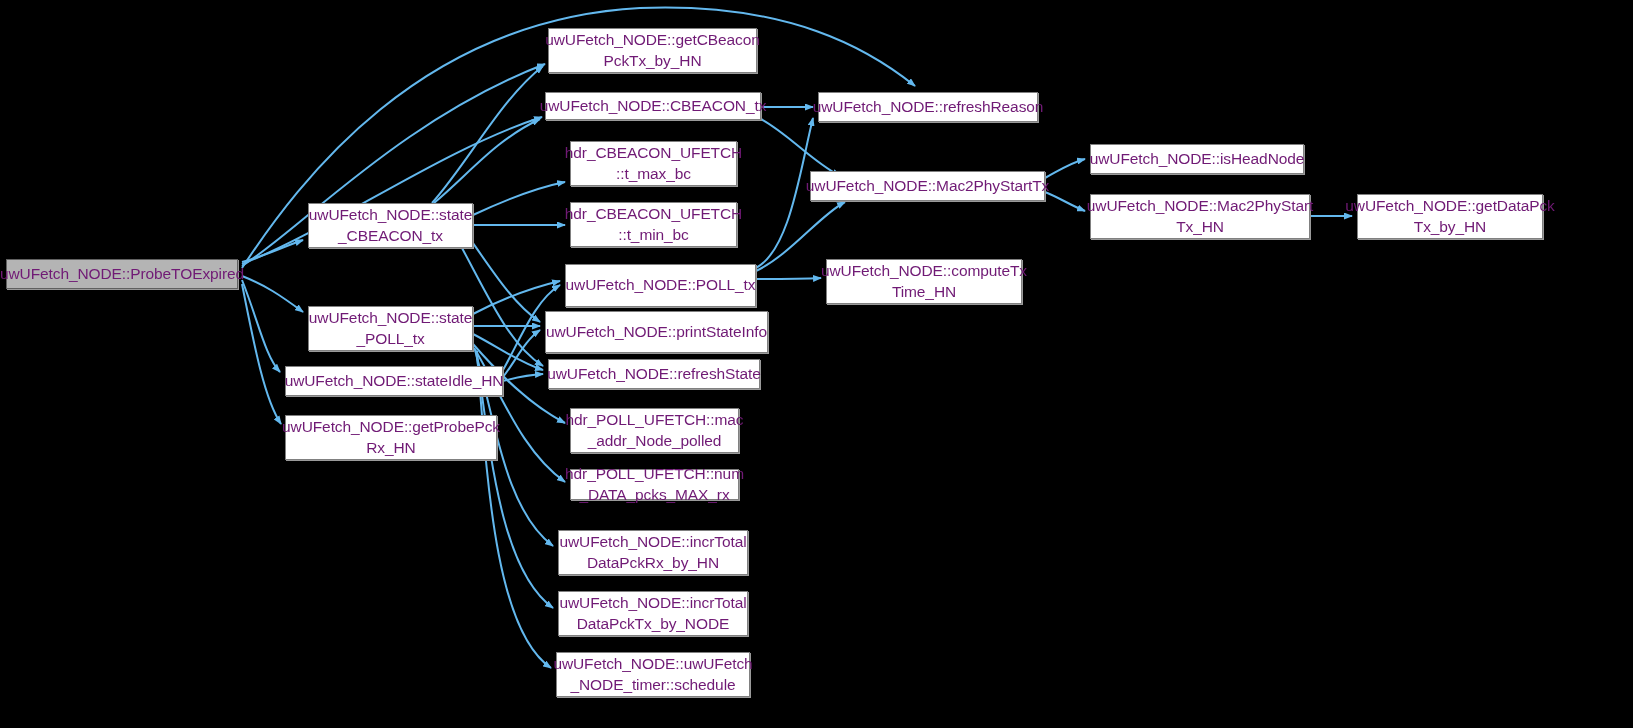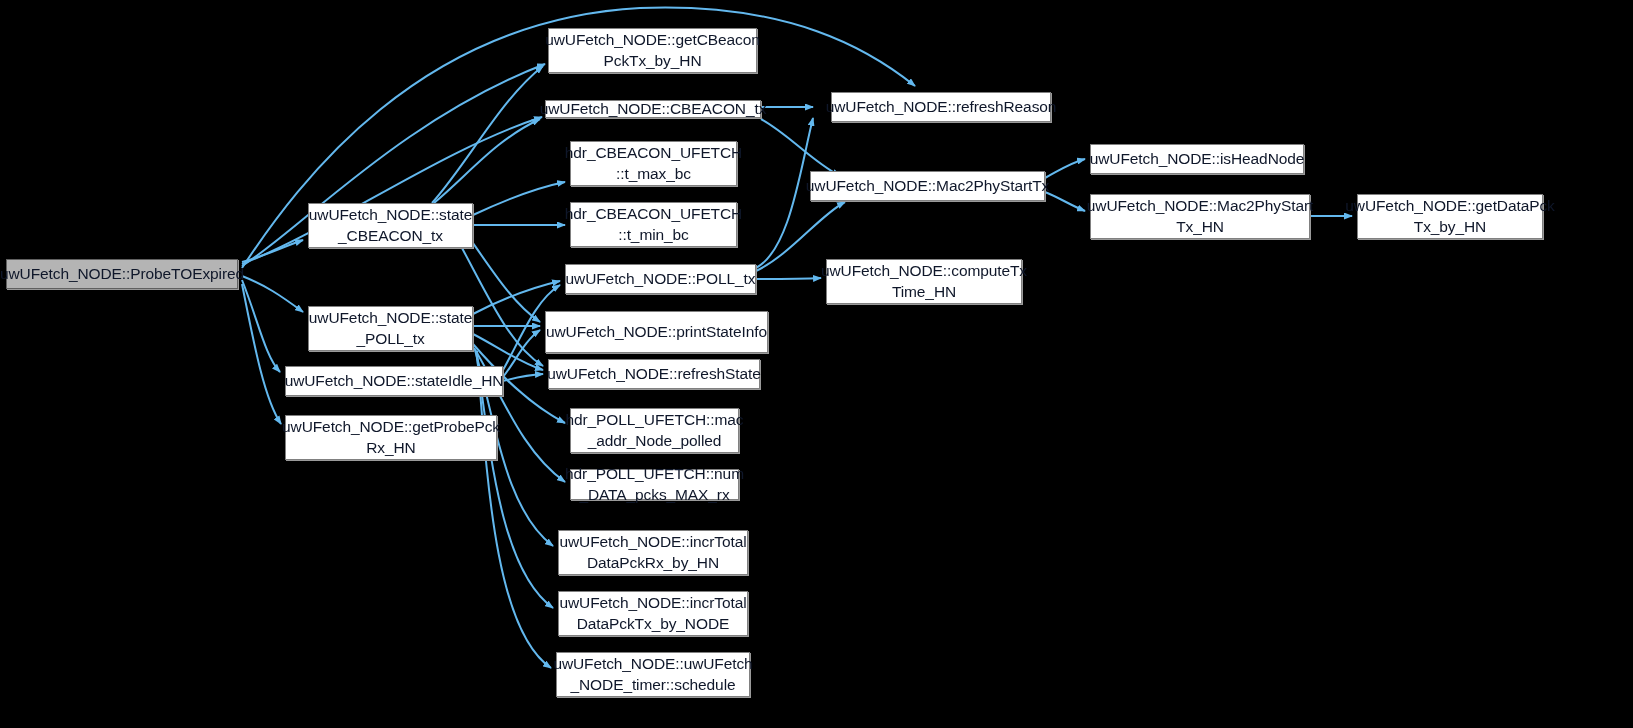--- a/index.html
+++ b/index.html
@@ -25,21 +25,21 @@
   }
   .node {
     position: absolute;
     box-sizing: border-box;
     display: flex;
     align-items: center;
     justify-content: center;
     text-align: center;
     background: #ffffff;
     border: 1px solid #808080;
-    color: #0f172a;
+    color: #701a75;
     font-size: 15.5px;
     line-height: 1.34;
     letter-spacing: -0.1px;
     white-space: pre-line;
     box-shadow: 1px 1px 0 0 #9a9a9a;
     z-index: 5;
   }
   .node.root {
     background: #b4b4b4;
     border: 1px solid #606060;
@@ -87,46 +87,46 @@
         <path d="M 756,271 C 790,255 820,215 845,202" fill="none" stroke="#63b8ee" stroke-width="2" marker-end="url(#arrow)"></path>
         <path d="M 1045,178 C 1060,170 1070,163 1085,159" fill="none" stroke="#63b8ee" stroke-width="2" marker-end="url(#arrow)"></path>
         <path d="M 1045,192 C 1060,198 1070,205 1085,211" fill="none" stroke="#63b8ee" stroke-width="2" marker-end="url(#arrow)"></path>
         <path d="M 1310,216 C 1325,216 1340,216 1352,216" fill="none" stroke="#63b8ee" stroke-width="2" marker-end="url(#arrow)"></path>
       </g>
   </svg>
   <div id="node-group">
       <div class="node root" style="left: 6px; top: 259px; width: 232px; height: 30px;">uwUFetch_NODE::ProbeTOExpired</div>
       <div class="node" style="left: 548px; top: 28px; width: 209px; height: 45px;">uwUFetch_NODE::getCBeacon
 PckTx_by_HN</div>
-      <div class="node" style="left: 545px; top: 92px; width: 216px; height: 18px; margin-top: 8px;">uwUFetch_NODE::CBEACON_tx</div>
+      <div class="node" style="left: 545px; top: 92px; width: 216px; height: 28px;">uwUFetch_NODE::CBEACON_tx</div>
       <div class="node" style="left: 570px; top: 141px; width: 167px; height: 45px;">hdr_CBEACON_UFETCH
 ::t_max_bc</div>
       <div class="node" style="left: 570px; top: 202px; width: 167px; height: 45px;">hdr_CBEACON_UFETCH
 ::t_min_bc</div>
       <div class="node" style="left: 308px; top: 203px; width: 165px; height: 45px;">uwUFetch_NODE::state
 _CBEACON_tx</div>
       <div class="node" style="left: 308px; top: 306px; width: 165px; height: 45px;">uwUFetch_NODE::state
 _POLL_tx</div>
       <div class="node" style="left: 285px; top: 366px; width: 218px; height: 30px;">uwUFetch_NODE::stateIdle_HN</div>
       <div class="node" style="left: 285px; top: 415px; width: 212px; height: 45px;">uwUFetch_NODE::getProbePck
 Rx_HN</div>
-      <div class="node" style="left: 565px; top: 264px; width: 191px; height: 30px;">uwUFetch_NODE::POLL_tx</div>
+      <div class="node" style="left: 565px; top: 264px; width: 191px; height: 43px;">uwUFetch_NODE::POLL_tx</div>
       <div class="node" style="left: 545px; top: 311px; width: 223px; height: 42px;">uwUFetch_NODE::printStateInfo</div>
       <div class="node" style="left: 548px; top: 359px; width: 212px; height: 30px;">uwUFetch_NODE::refreshState</div>
       <div class="node" style="left: 570px; top: 408px; width: 169px; height: 45px;">hdr_POLL_UFETCH::mac
 _addr_Node_polled</div>
       <div class="node" style="left: 570px; top: 469px; width: 169px; height: 31px;">hdr_POLL_UFETCH::num
 _DATA_pcks_MAX_rx</div>
       <div class="node" style="left: 558px; top: 530px; width: 190px; height: 45px;">uwUFetch_NODE::incrTotal
 DataPckRx_by_HN</div>
       <div class="node" style="left: 558px; top: 591px; width: 190px; height: 45px;">uwUFetch_NODE::incrTotal
 DataPckTx_by_NODE</div>
       <div class="node" style="left: 556px; top: 652px; width: 194px; height: 45px;">uwUFetch_NODE::uwUFetch
 _NODE_timer::schedule</div>
-      <div class="node" style="left: 818px; top: 92px; width: 220px; height: 30px; margin-left: 13px;">uwUFetch_NODE::refreshReason</div>
+      <div class="node" style="left: 818px; top: 92px; width: 220px; height: 30px;">uwUFetch_NODE::refreshReason</div>
       <div class="node" style="left: 810px; top: 171px; width: 235px; height: 30px;">uwUFetch_NODE::Mac2PhyStartTx</div>
       <div class="node" style="left: 826px; top: 259px; width: 196px; height: 45px;">uwUFetch_NODE::computeTx
 Time_HN</div>
       <div class="node" style="left: 1090px; top: 144px; width: 214px; height: 30px;">uwUFetch_NODE::isHeadNode</div>
       <div class="node" style="left: 1090px; top: 194px; width: 220px; height: 45px;">uwUFetch_NODE::Mac2PhyStart
 Tx_HN</div>
       <div class="node" style="left: 1357px; top: 194px; width: 186px; height: 45px;">uwUFetch_NODE::getDataPck
 Tx_by_HN</div>
     </div>
 </div>

